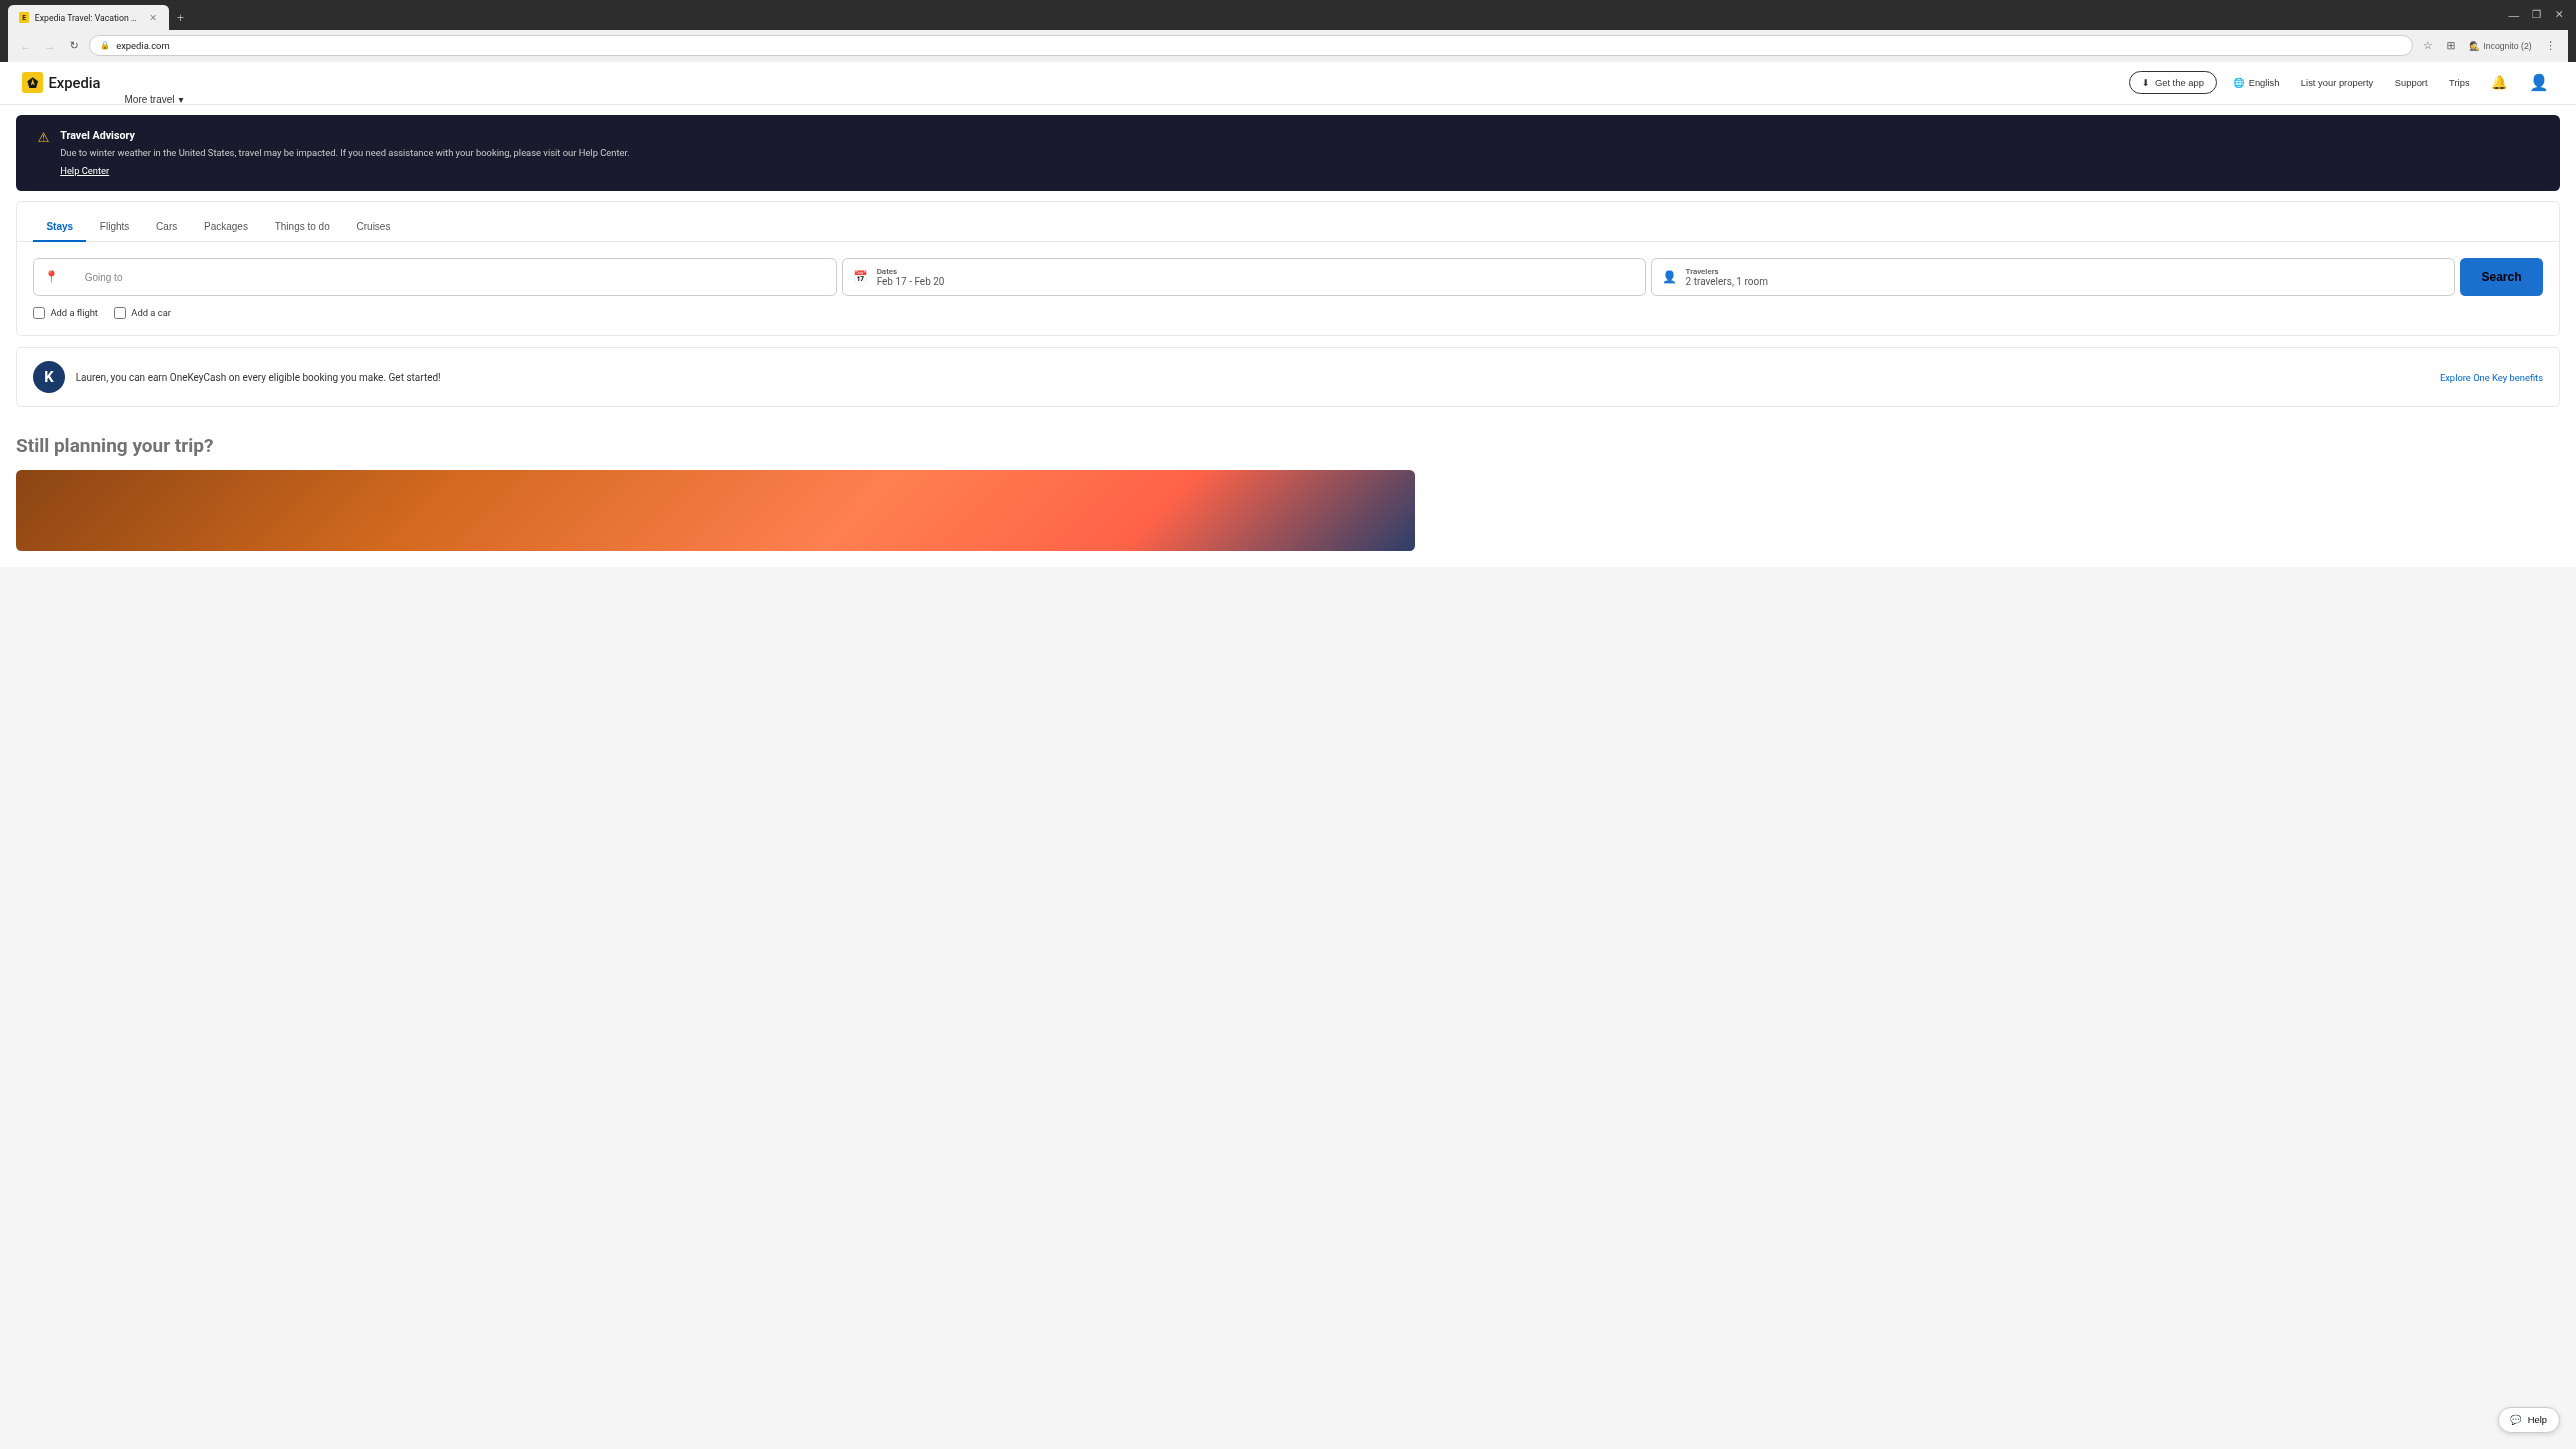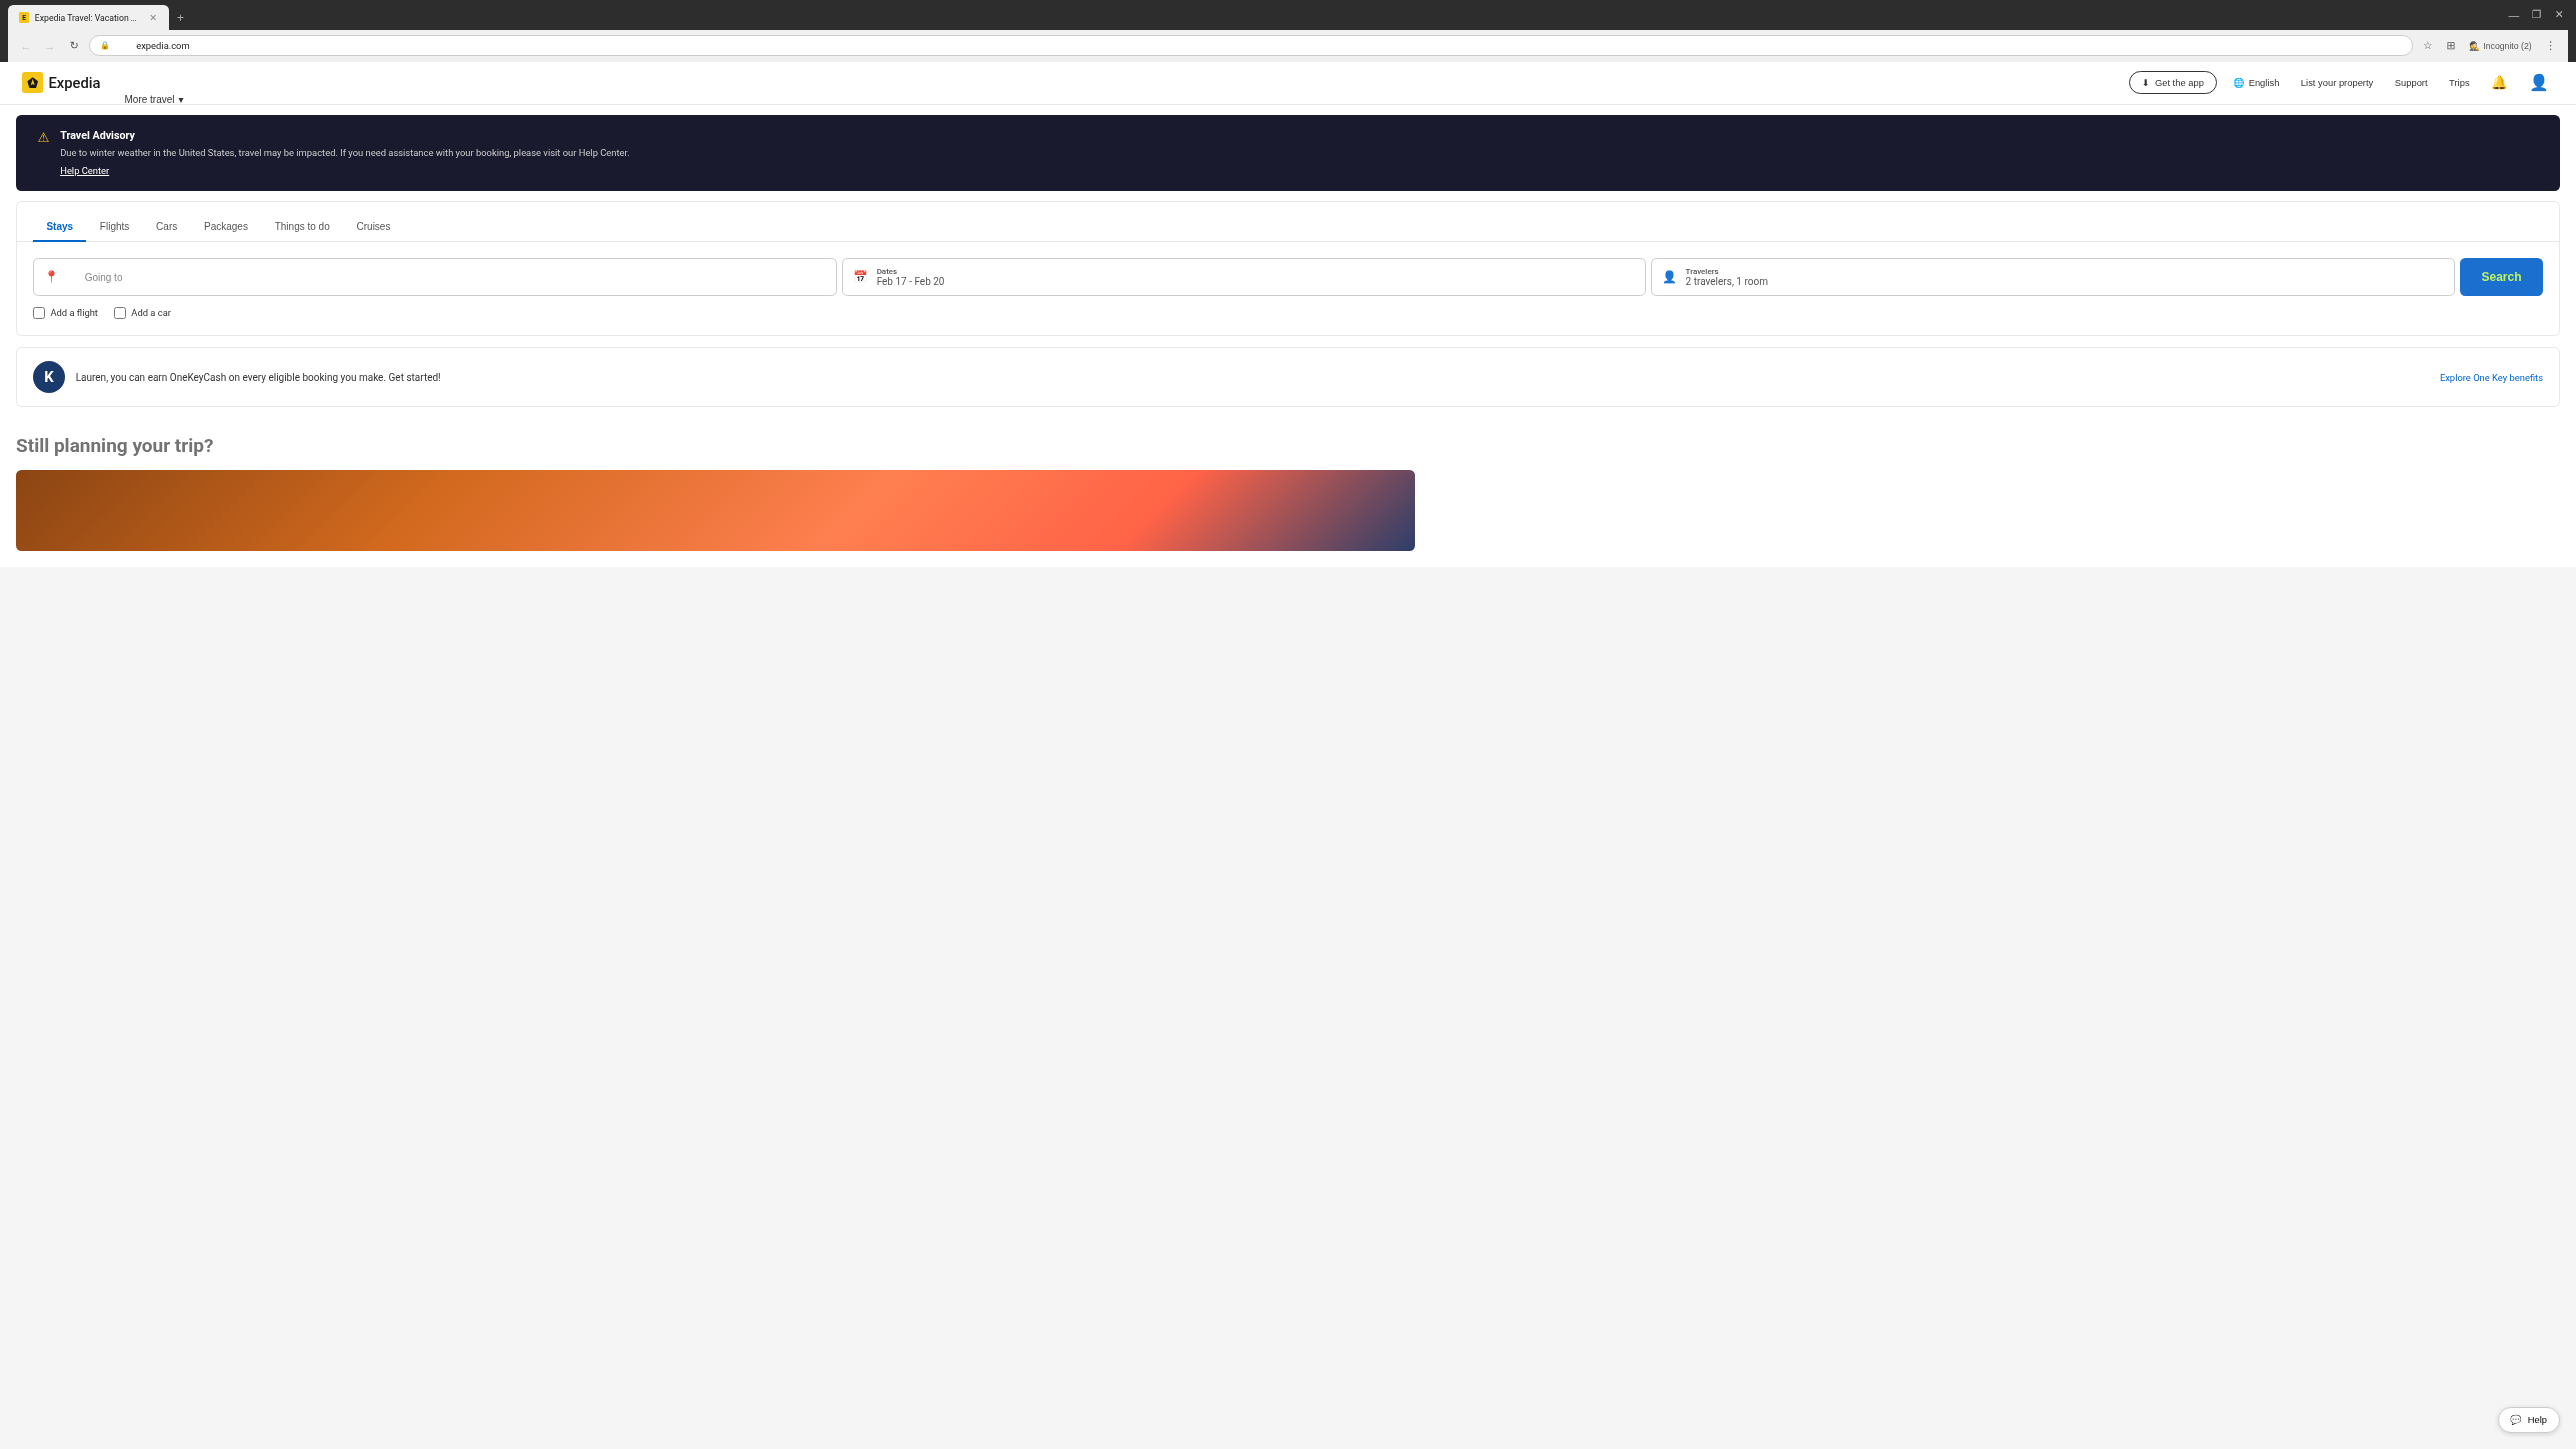--- a/index.html
+++ b/index.html
@@ -122,21 +122,21 @@
       border: 0.7px solid #ccc;
       border-radius: 13.4px;
       padding: 4px 10.7px;
       display: flex;
       align-items: center;
       gap: 5.4px;
       font-size: 9.4px;
       color: #333;
     }
     .address-bar-icon { color: #666; font-size: 8px; }
-    .address-bar-url { flex: 1; color: #1a1a1a; margin-left: 20px; }
+    .address-bar-url { flex: 1; color: #1a1a1a; }
     .toolbar-actions {
       display: flex;
       align-items: center;
       gap: 4px;
     }
     .toolbar-action-btn {
       background: none;
       border: none;
       cursor: pointer;
       font-size: 10.7px;
@@ -408,21 +408,21 @@
       font-size: 10px;
       color: #1a1a1a;
       width: 100%;
       background: transparent;
       margin-left: 17px;
     }
     .search-input-field::placeholder { color: #888; }
 
     .search-btn {
       background: #1a6fcf;
-      color: #bef264;
+      color: #000000;
       border: none;
       border-radius: 5.4px;
       padding: 10.7px 21.5px;
       font-size: 12px;
       font-weight: 700;
       cursor: pointer;
       white-space: nowrap;
     }
 
     .search-options {

